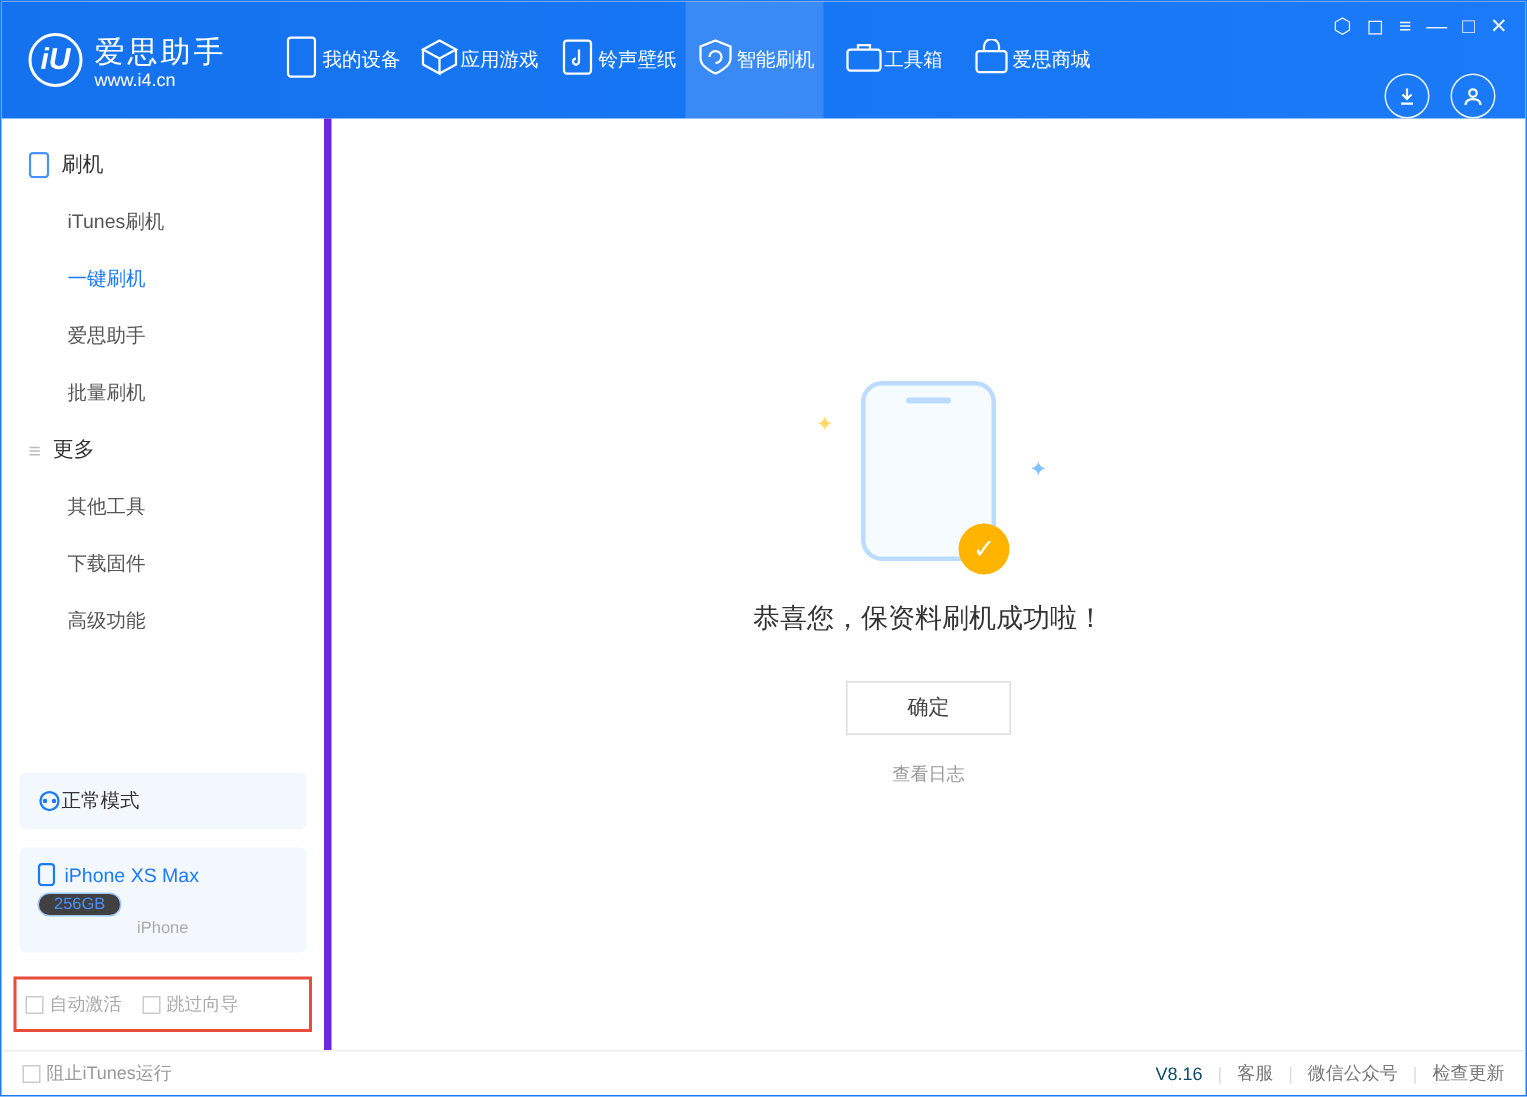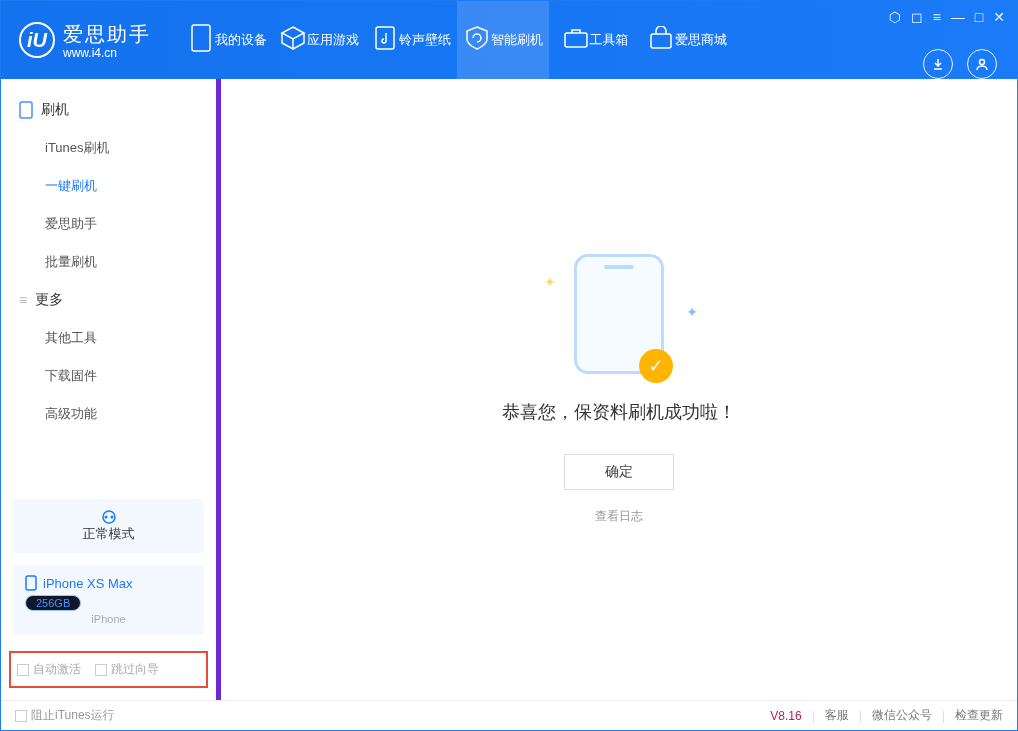--- a/index.html
+++ b/index.html
@@ -27,44 +27,44 @@
 
 .body { display: flex; height: calc(100% - 78px - 30px); }
 .sidebar { width: 220px; border-right: 5px solid #6d28d9; padding: 12px 0; display: flex; flex-direction: column; }
 .sb-section-title { display: flex; align-items: center; gap: 8px; padding: 10px 18px; font-size: 14px; color: #333; }
 .sb-items { padding-left: 44px; }
 .sb-item { padding: 10px 0; font-size: 13px; color: #555; cursor: pointer; }
 .sb-item.active { color: #1a7af8; }
 .sb-spacer { flex: 1; }
 
 .mode-box, .device-box { margin: 6px 12px; background: #f3f8ff; border-radius: 4px; padding: 10px 12px; font-size: 13px; color: #333; }
-.mode-box { display:flex; align-items:center; gap:0;flex-direction:column; }
+.mode-box { display:flex; align-items:center; gap:0; }
 .device-box .dname { color:#1a7af8; font-weight:500; display:flex; align-items:center; gap:6px;}
-.badge { display:inline-block; border:1px solid #9ec8ff; color:#4a90ff; border-radius:10px; padding:1px 10px; font-size:11px; margin-top:4px; background:#0f172a;}
+.badge { display:inline-block; border:1px solid #9ec8ff; color:#4a90ff; border-radius:10px; padding:1px 10px; font-size:11px; margin-top:4px; background:#404040;}
 .device-sub { color:#aaa; font-size:11px; margin-top:2px;text-align:center; }
 
 .bottom-opts { border:2px solid #e74c3c; margin: 10px 8px 0 8px; padding: 8px 6px; display:flex; gap:14px; color:#aaa; font-size:12px;}
 .chk { display:flex; align-items:center; gap:4px; }
 .chkbox { width:12px; height:12px; border:1px solid #ccc; display:inline-block;}
 
 .main { flex:1; display:flex; flex-direction:column; align-items:center; justify-content:center; position:relative;}
 .phone-illus { width:90px; height:120px; border:3px solid #bcdcff; border-radius:14px; position:relative; margin-bottom: 26px; background:#f6fbff;}
 .phone-illus::before{content:""; position:absolute; width:30px; height:4px; background:#bcdcff; border-radius:2px; top:8px; left:50%; transform:translateX(-50%);}
 .phone-check { position:absolute; right:-12px; bottom:-12px; width:34px; height:34px; background:#ffb400; border-radius:50%; display:flex; align-items:center; justify-content:center; color:#fff; font-size:18px;}
 .sparkle{position:absolute; color:#ffd966; font-size:14px;}
 .sp1{top:20px; left:-30px;} .sp2{top:50px; right:-34px; color:#7fc1ff;}
 .result-title{font-size:18px; color:#333; margin-bottom:30px;}
 .ok-btn{border:1px solid #ddd; background:#fff; padding:8px 40px; font-size:14px; color:#444; cursor:pointer; margin-bottom:18px;}
 .view-log{color:#999; font-size:12px; cursor:pointer;}
 
 
 .status { height:30px; border-top:1px solid #eee; display:flex; align-items:center; padding:0 14px; font-size:12px; color:#999;}
 .status .chk{color:#999;}
 .status-right{margin-left:auto; display:flex; align-items:center; gap:10px;}
-.status-right .ver{color:#be185d;}
+.status-right .ver{color:#0c4a6e;}
 .sep{color:#ddd;}
 .slink{color:#777; cursor:pointer;}
 </style>
 </head>
 <body>
 
 <div class="header">
   <div class="logo-block">
     <div class="logo-circle">iU</div>
     <div class="logo-txt">

